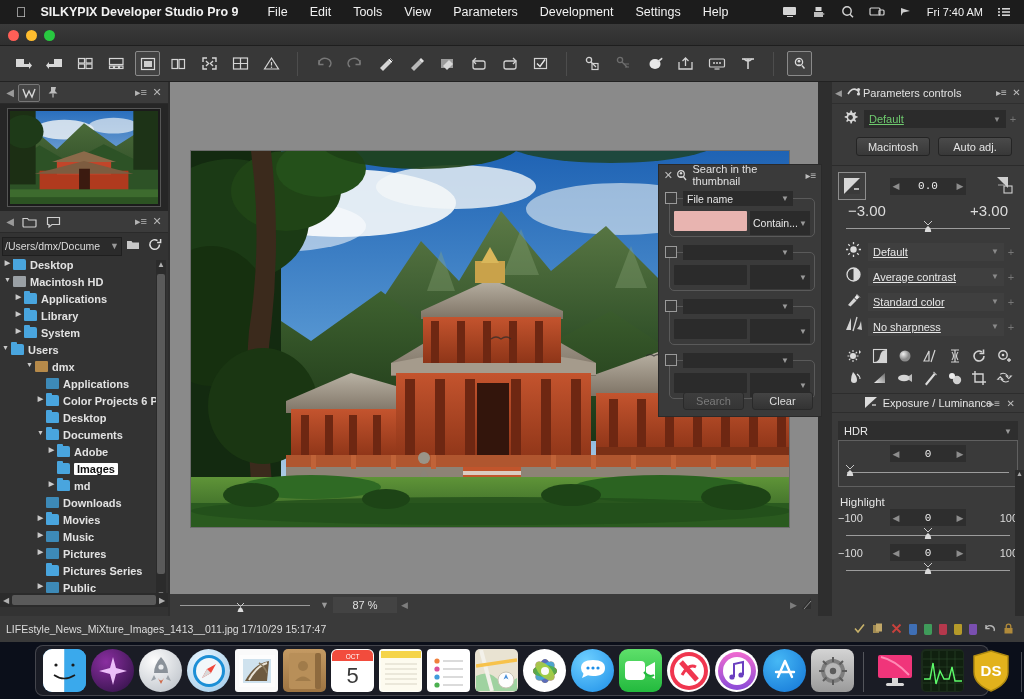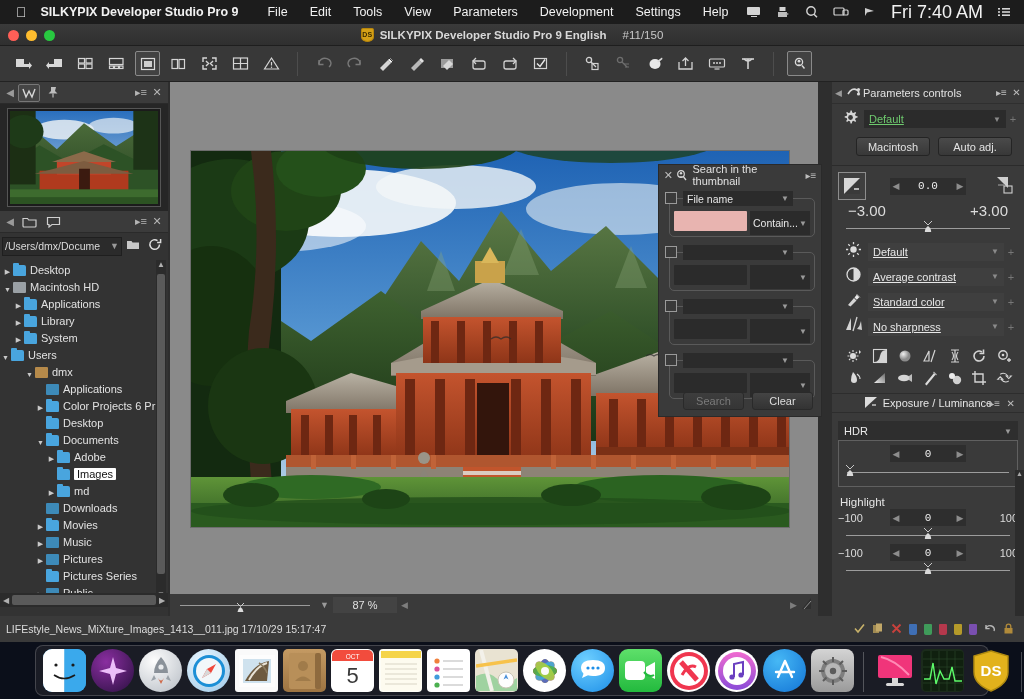--- a/index.html
+++ b/index.html
@@ -18,21 +18,21 @@
     background: #1c1c1c;
     display: flex; align-items: center;
     color: #f2f2f2; font-size: 12.5px;
   }
   .menubar .apple { padding: 0 14px 0 16px; font-size: 14px; line-height: 1; }
   .menubar .appname { font-weight: bold; font-size: 12.5px; padding-right: 18px; }
   .menubar .mi { padding: 0 11px; font-size: 12.5px; white-space: nowrap; }
   .menubar .spacer { flex: 1; }
   .menubar .right { display: flex; align-items: center; gap: 13px; padding-right: 12px; }
   .menubar .right .sicon { width: 16px; height: 14px; display: inline-block; opacity: .9; }
-  .menubar .clock { font-size: 18px; white-space: nowrap; }
+  .menubar .clock { font-size: 11px; white-space: nowrap; }
 
   
   .titlebar {
     position: absolute; top: 24px; left: 0; width: 1024px; height: 22px;
     background: linear-gradient(#3a3a3a,#2f2f2f);
     border-bottom: 1px solid #1e1e1e;
     display: flex; align-items: center; justify-content: center;
   }
   .traffic { position: absolute; left: 8px; top: 6px; display: flex; gap: 7px; }
   .traffic i { width: 11px; height: 11px; border-radius: 50%; display: block; }
@@ -105,21 +105,21 @@
     color: #dadada; font-size: 10.5px; display: flex; align-items: center;
     padding: 0 2px; overflow: hidden; white-space: nowrap;
   }
   .pathbox .cv { margin-left: auto; color: #9a9a9a; font-size: 9px; }
   .pathrow .pb { width: 22px; text-align: center; color: #cfcfcf; font-size: 12px; }
 
   .treebox {
     position: absolute; top: 177px; left: 0; width: 168px; height: 344px;
     background: #333; overflow: hidden;
   }
-  .trow { height: 17px; display: flex; align-items: flex-end; color: #e2e2e2; font-size: 11px; white-space: nowrap; }
+  .trow { height: 17px; display: flex; align-items: flex-start; color: #e2e2e2; font-size: 11px; white-space: nowrap; font-weight: bold; }
   .trow .tw { width: 11px; text-align: center; color: #c9c9c9; font-size: 7px; flex: 0 0 11px; }
   .trow .fi { width: 13px; height: 11px; flex: 0 0 13px; margin-right: 4px; position: relative; }
   .fldr { background: #49a5de; border-radius: 1px 2px 1px 1px; }
   .fldr:before { content:""; position:absolute; left:0; top:-2px; width:6px; height:3px; background:#49a5de; border-radius:1px 1px 0 0; }
   .fldr-dk { background: #3d8ab8; border-radius: 1px; }
   .hdd { background: #9aa0a5; border-radius: 1px; }
   .home { background: #b68a4a; border-radius: 1px; }
   .trow .lbl.selrow { background: #ffffff; color: #111; padding: 0 3px; border-radius: 1px; }
 
   .treescroll { position:absolute; right:2px; top:178px; width:10px; height:342px; background:#2b2b2b; }
@@ -326,25 +326,20 @@
           </svg>
       </span>
     </span>
   </div>
 
   <div class="titlebar">
     <span class="traffic">
       <i class="t-red"></i>
       <i class="t-yellow"></i>
       <i class="t-green"></i>
-    </span>
-    <span class="tt">
-      <span class="ds-badge">DS</span>
-      <span>SILKYPIX Developer Studio Pro 9 English</span>
-      <span class="idx">#11/150</span>
     </span>
   </div>
 
   <div class="toolbar">
     <div class="tb-btn">
       <svg width="19" height="16" viewBox="0 0 19 16">
           <path d="M9 3h8v8H4v2L1 9.5 4 6v2h5z" fill="#d8d8d8" transform="scale(-1,1) translate(-19,0)"></path>
         </svg>
     </div>
     <div class="tb-btn">

